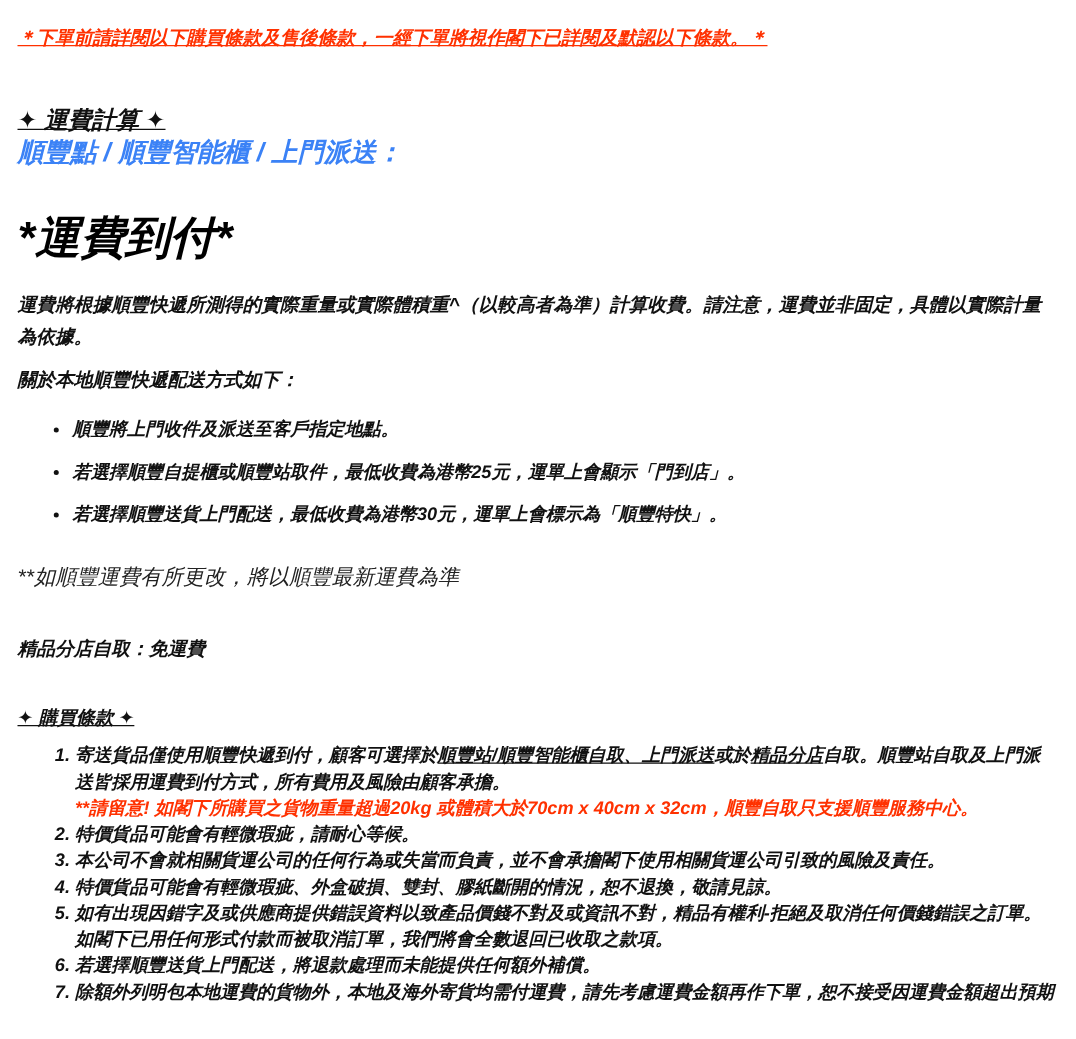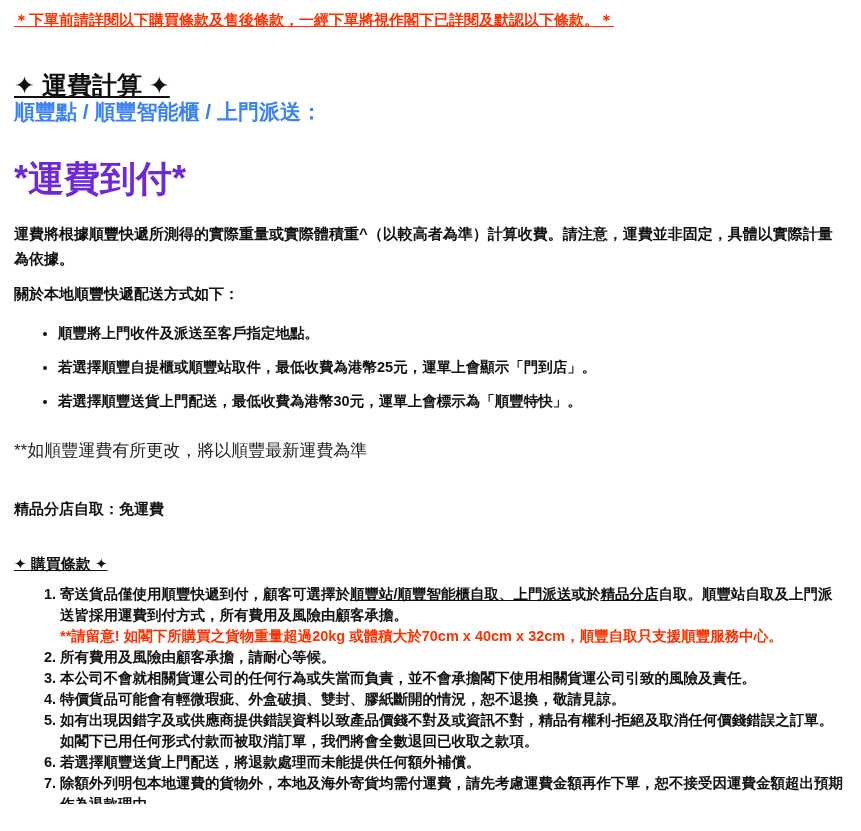--- a/index.html
+++ b/index.html
@@ -3,35 +3,35 @@
 <meta charset="utf-8">
 <style>
   html,body{margin:0;padding:0;background:#ffffff;}
   body{
     font-family:"Liberation Sans","DejaVu Sans",sans-serif;
     color:#111111;
     -webkit-font-smoothing:antialiased;
   }
   .page{
     width:861px;height:804px;box-sizing:border-box;
-    padding:10px 14px 0 14px;overflow:hidden;background:#ffffff;
+    padding:21px 14px 0 14px;overflow:hidden;background:#ffffff;font-style:italic;
   }
   .top-notice{
     font-size:15px;font-weight:bold;color:#FF3100;
     text-decoration:underline;line-height:19px;margin:0;
   }
   .section-heading{
-    font-size:25px;font-weight:bold;text-decoration:underline;
+    font-size:19px;font-weight:bold;text-decoration:underline;
     line-height:23px;margin:45px 0 0 0;color:#111;
   }
   .sub-heading{
     font-size:21px;font-weight:bold;line-height:26px;margin:2px 0 0 0;color:#3b82f6;
   }
   .cod-title{
-    font-size:36px;font-weight:bold;color:#6d28d9;line-height:44px;margin:32px 0 0 0;
+    font-size:36px;font-weight:bold;color:#000000;line-height:44px;margin:32px 0 0 0;
   }
   .intro{
     font-size:15px;font-weight:bold;line-height:25px;margin:20px 0 0 0;
   }
   .delivery-intro{
     font-size:15px;font-weight:bold;line-height:25px;margin:10px 0 16px 0;
   }
   ul.delivery-list{
     margin:6px 0 0 0;padding:0 0 0 44px;list-style:disc;
   }
@@ -86,21 +86,21 @@
 
   <p class="store-pickup">精品分店自取：免運費</p>
 
   <p class="terms-heading">✦ 購買條款 ✦</p>
 
   <ol class="terms-list">
     <li>
       <span>寄送貨品僅使用順豐快遞到付，顧客可選擇於</span><span class="u">順豐站/順豐智能櫃自取、上門派送</span><span>或於</span><span class="u">精品分店</span><span>自取。順豐站自取及上門派送皆採用運費到付方式，所有費用及風險由顧客承擔。</span>
       <span class="note-line">**請留意! 如閣下所購買之貨物重量超過20kg 或體積大於70cm x 40cm x 32cm，順豐自取只支援順豐服務中心。</span>
     </li>
-    <li>所有費用及風險由顧客承擔，請耐心等候。</li>
+    <li>特價貨品可能會有輕微瑕疵，請耐心等候。</li>
     <li>本公司不會就相關貨運公司的任何行為或失當而負責，並不會承擔閣下使用相關貨運公司引致的風險及責任。</li>
     <li>特價貨品可能會有輕微瑕疵、外盒破損、雙封、膠紙斷開的情況，恕不退換，敬請見諒。</li>
     <li>如有出現因錯字及或供應商提供錯誤資料以致產品價錢不對及或資訊不對，精品有權利-拒絕及取消任何價錢錯誤之訂單。如閣下已用任何形式付款而被取消訂單，我們將會全數退回已收取之款項。</li>
     <li>若選擇順豐送貨上門配送，將退款處理而未能提供任何額外補償。</li>
     <li>除額外列明包本地運費的貨物外，本地及海外寄貨均需付運費，請先考慮運費金額再作下單，恕不接受因運費金額超出預期作為退款理由。</li>
     <li>
       <span>有關更多網店購物詳情，請參閱 </span><a class="guide-link">網店購物須知</a><span> 。</span>
     </li>
   </ol>
 

